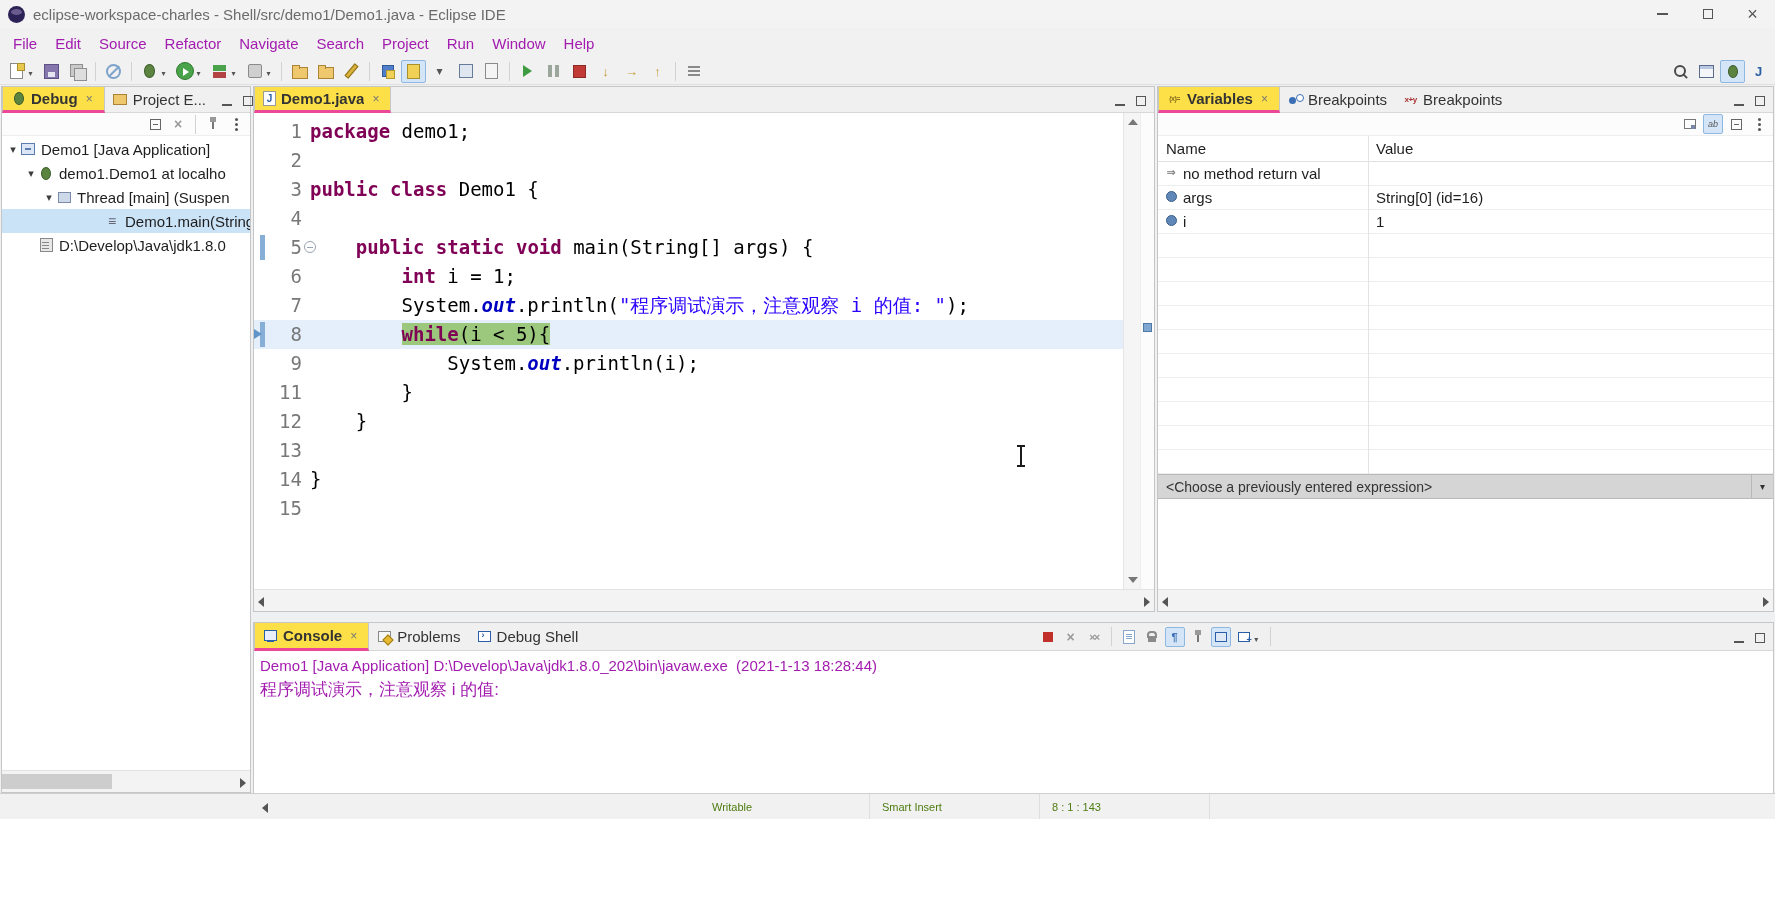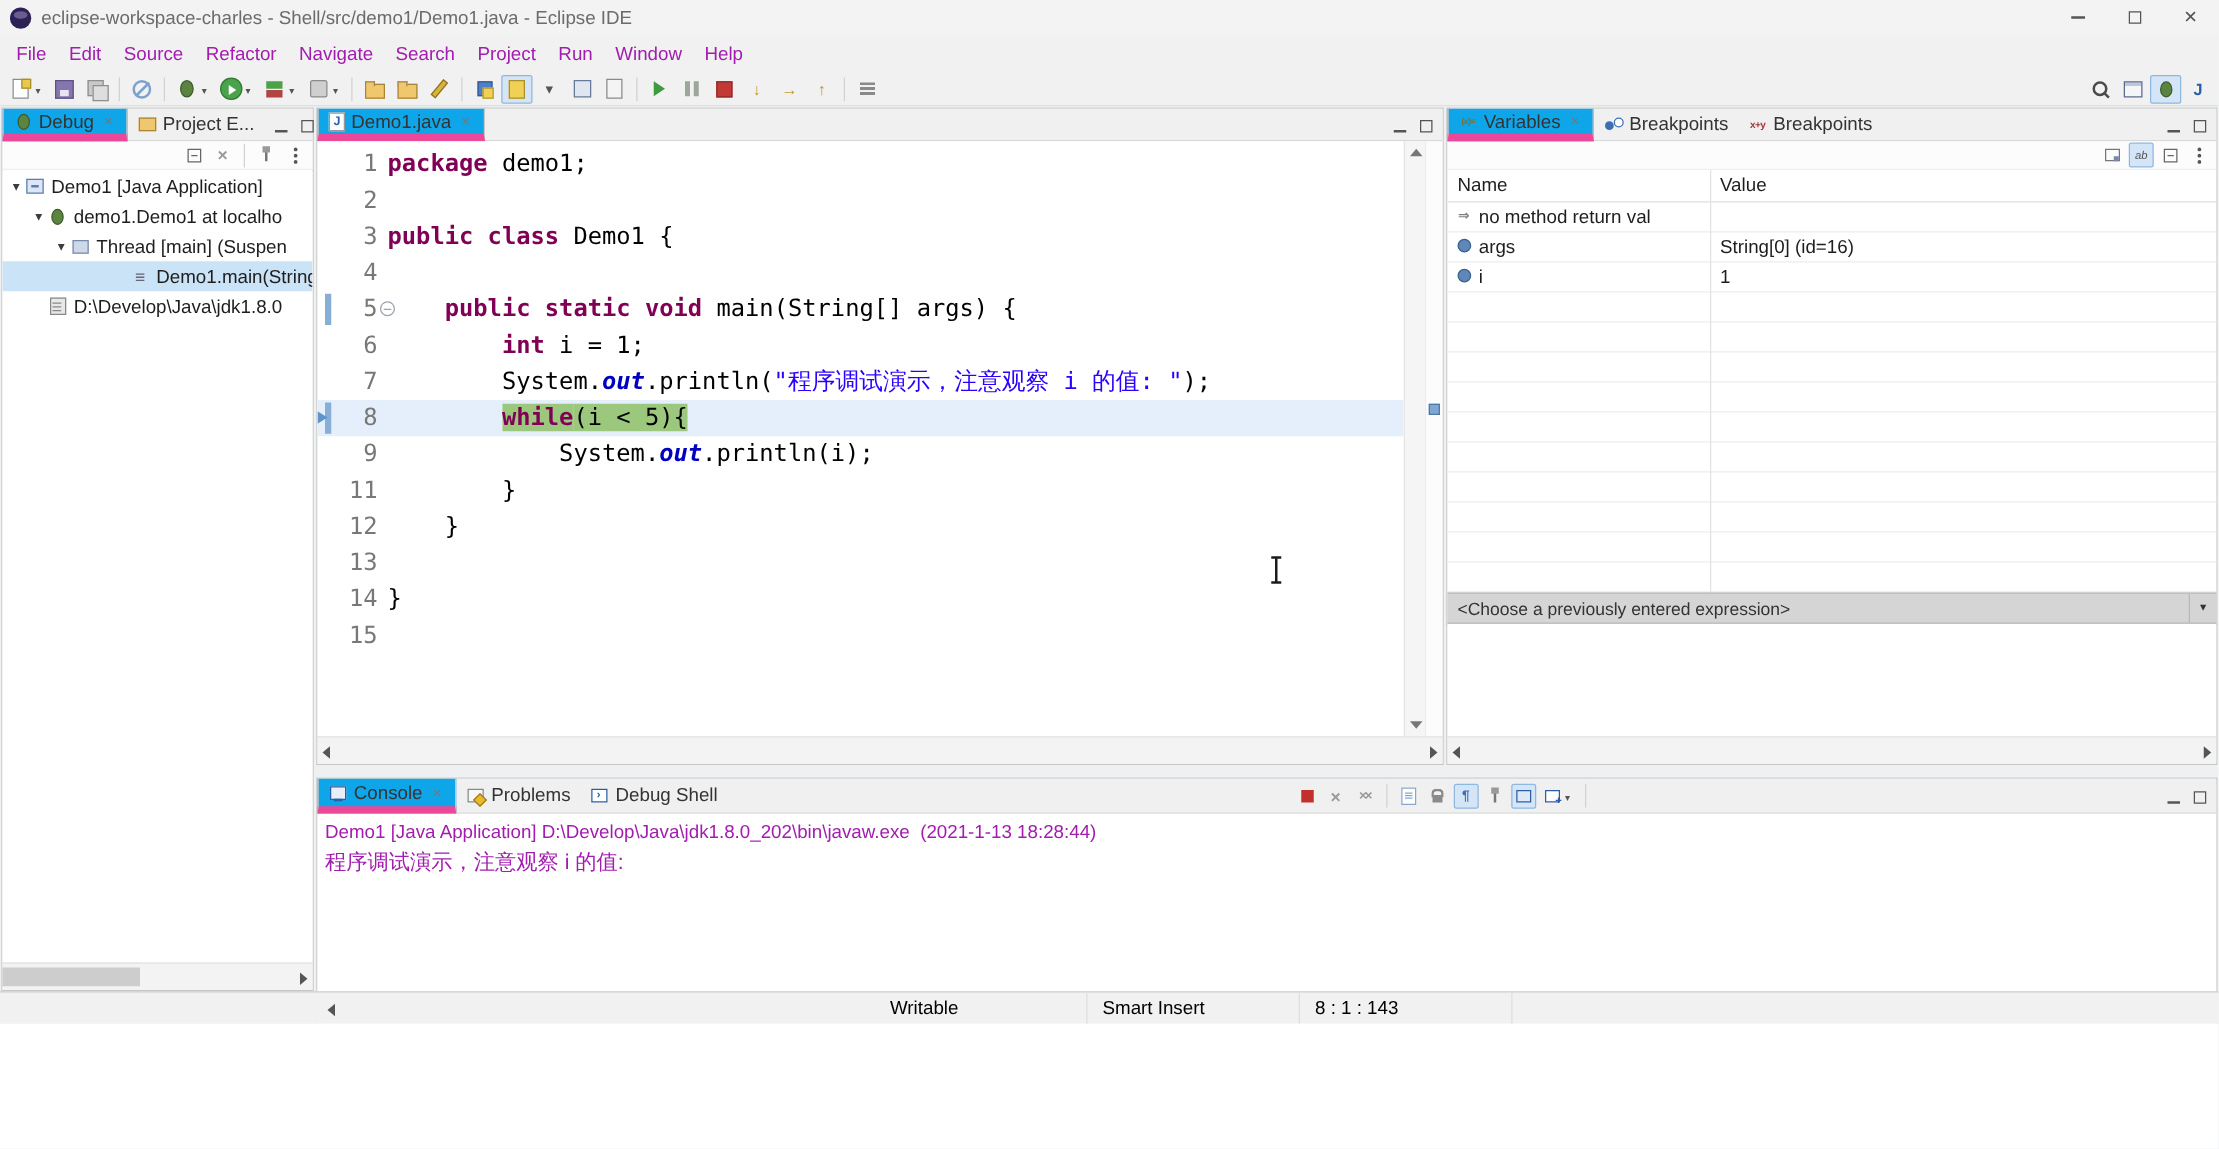--- a/index.html
+++ b/index.html
@@ -70,21 +70,21 @@
 
 .panel{position:absolute;background:#fff;border:1px solid #c6c6c6}
 .left-panel{left:1px;top:86px;width:250px;height:707px}
 .editor-panel{left:253px;top:86px;width:902px;height:526px}
 .right-panel{left:1157px;top:86px;width:617px;height:526px}
 .console-panel{left:253px;top:622px;width:1521px;height:218px}
 
 .tabbar{height:26px;background:#f0f0f0;border-bottom:1px solid #d8d8d8;display:flex;align-items:stretch}
 .tabsholder{display:flex;align-items:stretch}
 .vtab{display:flex;align-items:center;gap:5px;padding:0 8px;font-size:15px;color:#333;white-space:nowrap}
-.vtab.active{background:#0ea5e9;border:1px solid #c6c6c6;border-top:none;border-bottom:6px solid #ec4899;margin-bottom:-1px;font-weight:normal}
+.vtab.active{background:#fde047;border:1px solid #c6c6c6;border-top:none;border-bottom:3px solid #ec4899;margin-bottom:-1px;font-weight:bold}
 .tablabel{overflow:hidden}
 .tclose{width:13px;height:13px;display:flex;align-items:center;justify-content:center;color:#777;font-size:12px;font-weight:normal}
 .tclose::before{content:"×"}
 .pbtns{margin-left:auto;display:flex;align-items:center;gap:9px;padding:0 7px;flex:none}
 .pbtn{width:12px;height:12px;display:flex;align-items:flex-end;justify-content:center}
 .pbtn-min{width:10px;height:9px;border-bottom:2px solid #555}
 .pbtn-max{width:10px;height:10px;border:1px solid #555}
 
 .minibar{height:23px;background:#fcfcfc;border-bottom:1px solid #eee;display:flex;align-items:center;justify-content:flex-end;padding:0 4px;gap:3px}
 .minibar.inbar{height:auto;background:transparent;border:none;margin-left:auto}
@@ -200,21 +200,21 @@
 .ctabbar{height:28px}
 .console-content{position:absolute;left:0;right:0;top:28px;bottom:0;background:#fff;padding:4px 6px;overflow:hidden}
 .console-line{font-size:15px;line-height:22px;white-space:pre;color:#a21caf}
 .console-line.cjk{font-size:17px;line-height:26px}
 
 
 .statusbar{position:absolute;left:0;top:793px;width:1775px;height:26px;background:#f1f1f1;border-top:1px solid #cecece}
 .sb-scroll-left{position:absolute;left:257px;top:4px;width:18px;height:18px}
 .sb-scroll-left .arr.l{left:5px;top:5px}
 .sb-cells{position:absolute;left:700px;top:0;height:100%;display:flex}
-.sb-cell{width:170px;display:flex;align-items:center;padding-left:12px;font-size:15px;color:#000000;border-right:1px solid #dedede}
+.sb-cell{width:170px;display:flex;align-items:center;padding-left:12px;font-size:11px;color:#4d7c0f;border-right:1px solid #dedede}
 .bottom-fill{position:absolute;left:0;top:819px;right:0;bottom:0;background:#fff}
 </style>
 </head>
 <body>
 
 <div class="window">
 
   <div class="titlebar">
     <div class="app-icon"></div>
     <div class="title-text">eclipse-workspace-charles - Shell/src/demo1/Demo1.java - Eclipse IDE</div>

